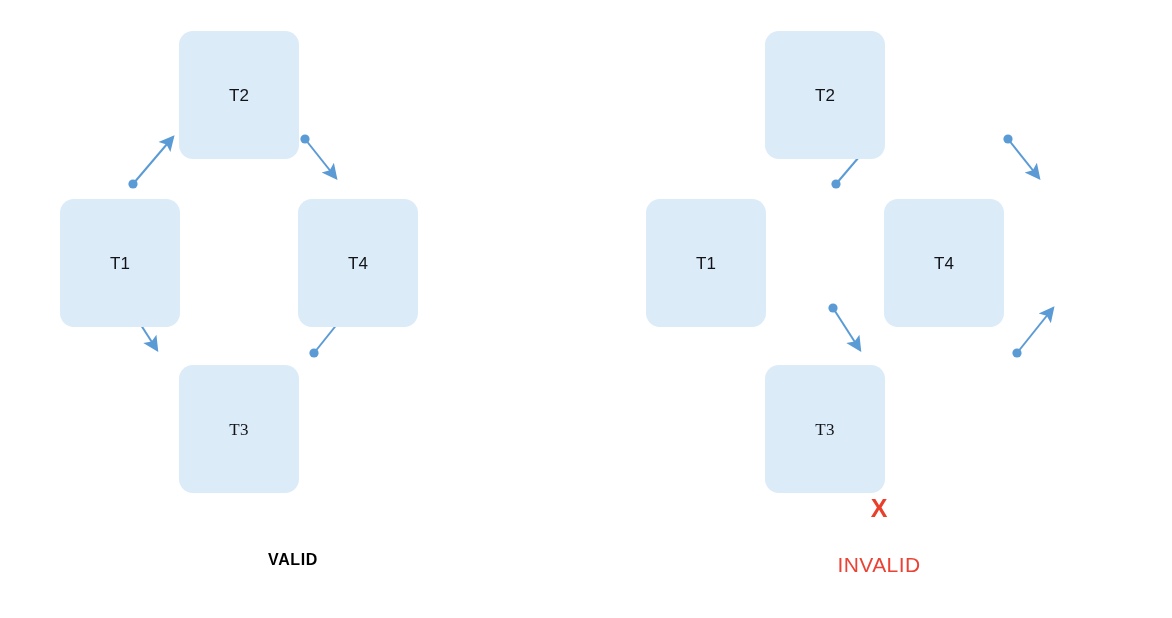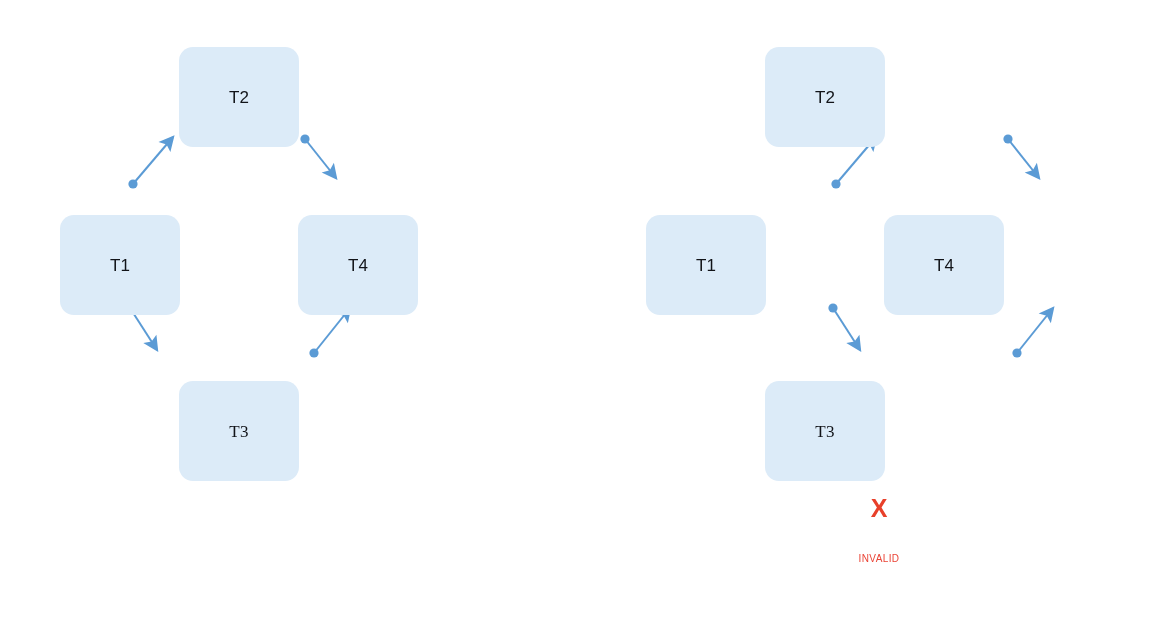--- a/index.html
+++ b/index.html
@@ -23,28 +23,27 @@
     position: absolute;
     top: 0;
     height: 618px;
   }
   #diagram-valid   { left: 0px;   width: 586px; }
   #diagram-invalid { left: 586px; width: 586px; }
 
   .node {
     position: absolute;
     width: 120px;
-    height: 100px;
+    height: 128px;
     border-radius: 14px;
     background: #dcebf8;
     display: flex;
     align-items: center;
     justify-content: center;
     box-sizing: border-box;
-    margin-top: 16px;
   }
   .node-label {
     font-size: 17px;
     color: #111318;
     font-weight: 400;
     letter-spacing: 0.2px;
     line-height: 1;
     user-select: none;
   }
 
@@ -72,21 +71,21 @@
   }
   .caption-valid {
     top: 551px;
     font-size: 16px;
     font-weight: bold;
     color: #000000;
     letter-spacing: 0.6px;
   }
   .caption-invalid {
     top: 553px;
-    font-size: 10px;
+    font-size: 21px;
     font-weight: 400;
     color: #ea4335;
     letter-spacing: 0.4px;
   }
   .cross-mark {
     position: absolute;
     width: 586px;
     text-align: center;
     left: 0;
     top: 494px;
@@ -138,20 +137,21 @@
     <div class="node pos-t1">
       <span class="node-label">T1</span>
     </div>
     <div class="node pos-t4">
       <span class="node-label">T4</span>
     </div>
     <div class="node pos-t3">
       <span class="node-label">T3</span>
     </div>
 
+    <div class="caption caption-valid">VALID</div>
   </div>
 
   <div class="diagram" id="diagram-invalid">
 
     <svg class="edges" viewBox="0 0 586 618">
       <defs>
         <marker id="ah-i" markerWidth="9" markerHeight="9" refX="7.2" refY="4.5" orient="auto" markerUnits="strokeWidth">
           <path d="M0.6,0.6 L8.4,4.5 L0.6,8.4 L2.2,4.5 Z" fill="#5b9bd5"></path>
         </marker>
       </defs>

